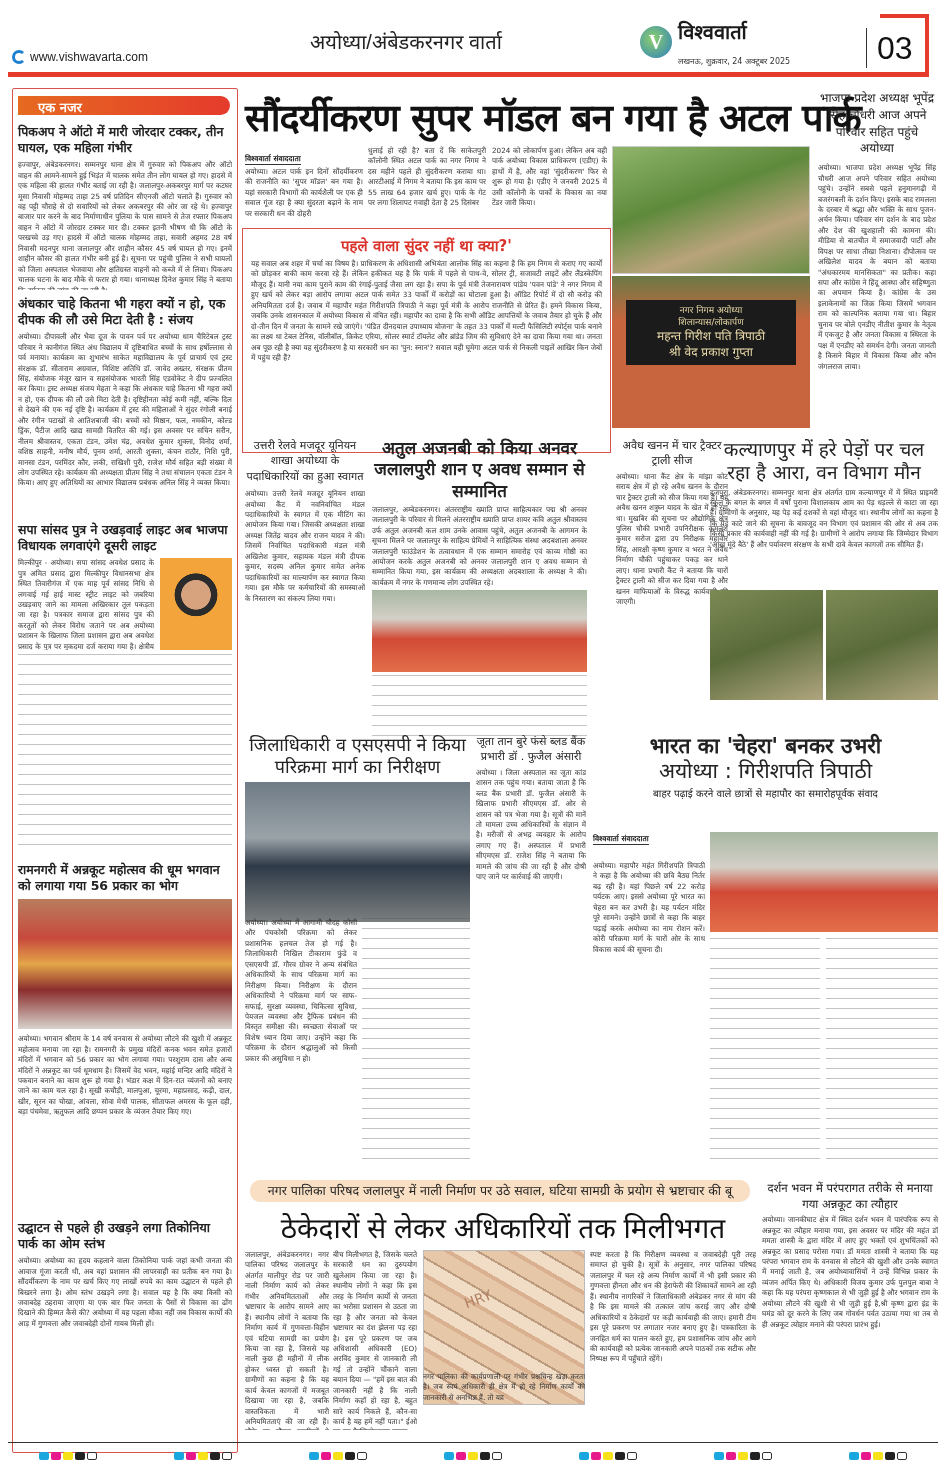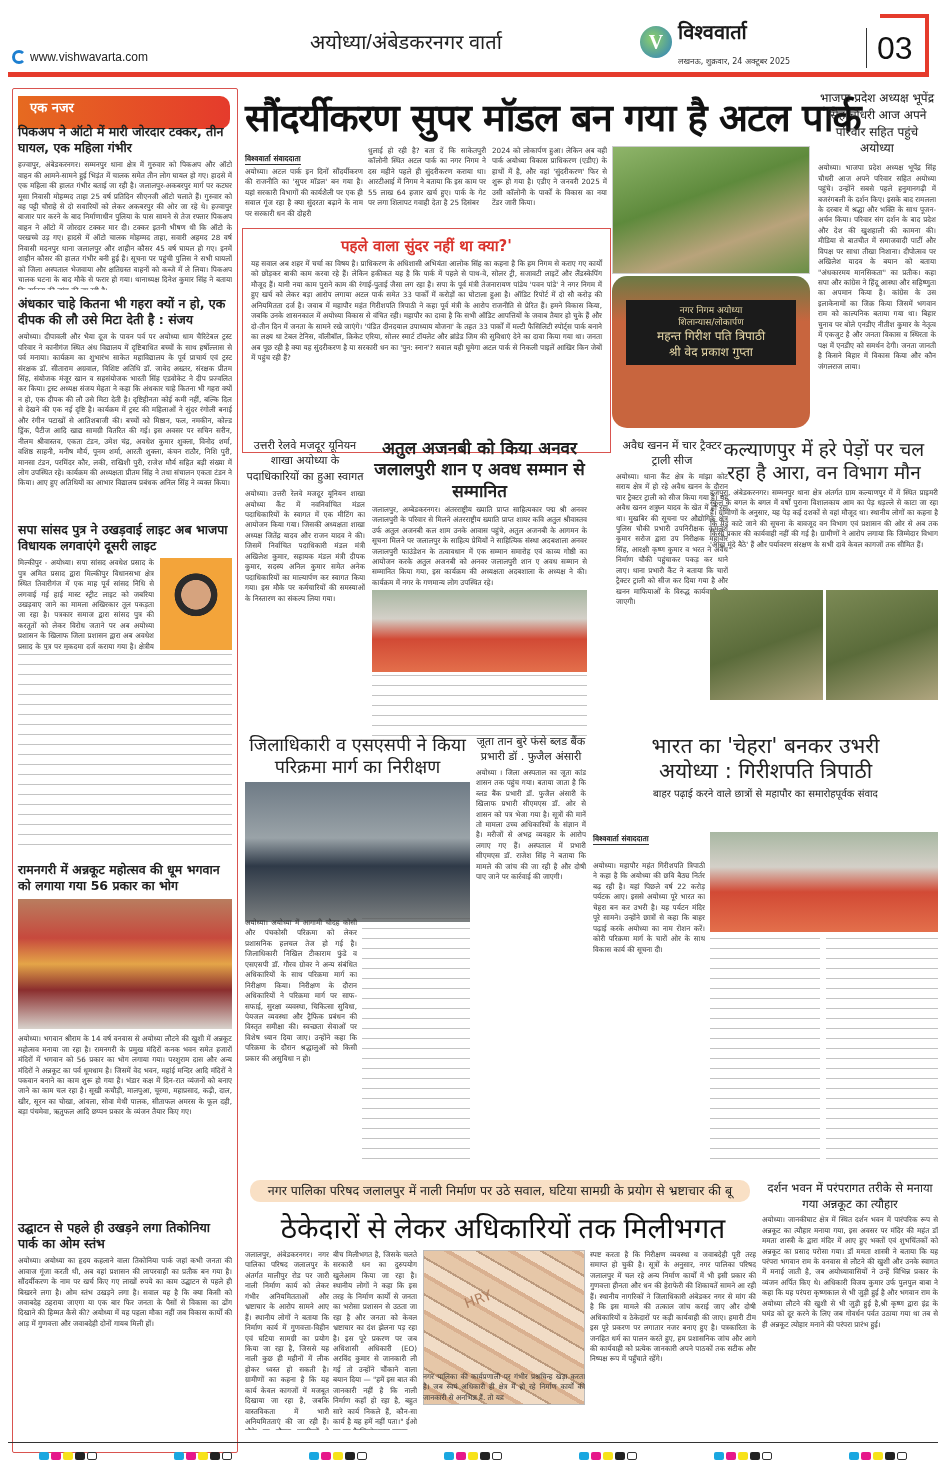--- a/index.html
+++ b/index.html
@@ -13,29 +13,29 @@
 .logo .v-icon{width:32px;height:32px;border-radius:50%;background:radial-gradient(circle at 40% 40%,#8ed06b,#2b7ec0);color:#fff;font-weight:bold;font-size:20px;display:flex;align-items:center;justify-content:center;font-family:"Liberation Serif",serif}
 .logo .brand{font-size:20px;font-weight:bold;color:#1a1a1a}
 .logo .dateline{font-size:8px;color:#333;margin-top:10px}
 .page-no{left:866px;top:28px;font-size:32px;font-family:"Liberation Sans",sans-serif;color:#111;border-left:1px solid #333;padding-left:10px;height:40px;line-height:40px}
 .red-corner{left:925px;top:14px;width:4px;height:60px;background:#e53b2c}
 .red-corner2{left:880px;top:14px;width:49px;height:4px;background:#e53b2c}
 .red-rule{left:8px;top:72px;width:921px;height:5px;background:#e53b2c}
 
 .box{border:1px solid #d9534f;border-radius:2px}
 .col-left{left:12px;top:88px;width:226px;height:1365px}
-.ek-nazar{left:18px;top:96px;width:212px;height:33px;background:linear-gradient(90deg,#e66a20,#e53b2c);border-radius:0 10px 10px 0;color:#fff;font-weight:bold;font-size:13px;padding:2px 12px}
+.ek-nazar{left:18px;top:96px;width:212px;height:19px;background:linear-gradient(90deg,#e66a20,#e53b2c);border-radius:0 10px 10px 0;color:#fff;font-weight:bold;font-size:13px;padding:2px 20px}
 .hd{font-weight:bold;color:#222;line-height:1.25}
 .body{font-size:7.2px;line-height:1.45;color:#333;text-align:justify;overflow:hidden}
 .gray-block{background:repeating-linear-gradient(180deg,#555 0 1px,transparent 1px 10px);opacity:.35}
 
 .main-head{left:245px;top:90px;width:560px;font-size:38px;font-weight:bold;color:#111;letter-spacing:-1px;white-space:nowrap}
 .byline{font-size:7.5px;font-weight:bold;color:#222;border-bottom:1px solid #333;display:inline-block;padding-bottom:1px}
 .photo{background:linear-gradient(160deg,#8fb56a 0%,#5e8a3c 40%,#b9a37b 70%,#6a8f46 100%);border:1px solid #ccc}
-.photo-plaque{background:linear-gradient(180deg,#6b7a45 0%,#c8653e 30%,#c8653e 100%);border-radius:15px;}
+.photo-plaque{background:linear-gradient(180deg,#6b7a45 0%,#c8653e 30%,#c8653e 100%);}
 .plaque{background:#1b1b1b;color:#e8d9a8;font-size:9px;text-align:center;padding:4px;line-height:1.35}
 .inset{left:242px;top:228px;width:369px;height:225px;border:1px solid #d9534f}
 .inset-title{color:#d9332c;font-size:15px;font-weight:bold;text-align:center}
 
 .right-col-head{font-size:12px;text-align:center;color:#222;line-height:1.4}
 .cmyk{display:flex;gap:2px;align-items:center}
 .cmyk span{width:10px;height:8px;border-radius:2px;display:inline-block}
 .strip{left:250px;top:1180px;width:500px;height:22px;background:#f9e0c5;border-radius:10px;font-size:12.5px;color:#222;text-align:center;line-height:22px}
 .big2{left:248px;top:1208px;width:510px;font-size:28px;color:#111;text-align:center;font-family:"Liberation Sans",sans-serif}
 .bricks{background:repeating-linear-gradient(30deg,#e6c7a8 0 14px,#d9b090 14px 18px,#f1dcc6 18px 30px,#bb9a7e 30px 32px);border:1px solid #bbb}
@@ -159,21 +159,21 @@
   <div class="body" style="height:250px">अयोध्या। अयोध्या में आगामी चौदह कोसी और पंचकोसी परिक्रमा को लेकर प्रशासनिक हलचल तेज हो गई है। जिलाधिकारी निखिल टीकाराम फुंडे व एसएसपी डॉ. गौरव ग्रोवर ने अन्य संबंधित अधिकारियों के साथ परिक्रमा मार्ग का निरीक्षण किया। निरीक्षण के दौरान अधिकारियों ने परिक्रमा मार्ग पर साफ-सफाई, सुरक्षा व्यवस्था, चिकित्सा सुविधा, पेयजल व्यवस्था और ट्रैफिक प्रबंधन की विस्तृत समीक्षा की। स्वच्छता सेवाओं पर विशेष ध्यान दिया जाए। उन्होंने कहा कि परिक्रमा के दौरान श्रद्धालुओं को किसी प्रकार की असुविधा न हो।</div>
 </div>
 <div class="abs body gray-block" style="left:362px;top:918px;width:108px;height:250px"></div>
 
 <div class="abs" style="left:476px;top:734px;width:110px">
   <div class="right-col-head" style="font-size:11px">जूता तान बुरे फंसे ब्लड बैंक प्रभारी डॉ . फुजैल अंसारी</div>
   <div class="body" style="height:370px;margin-top:3px">अयोध्या । जिला अस्पताल का जूता कांड शासन तक पहुंच गया। बताया जाता है कि ब्लड बैंक प्रभारी डॉ. फुजैल अंसारी के खिलाफ प्रभारी सीएमएस डॉ. ओर से शासन को पत्र भेजा गया है। सूत्रों की मानें तो मामला उच्च अधिकारियों के संज्ञान में है। मरीजों से अभद्र व्यवहार के आरोप लगाए गए हैं। अस्पताल में प्रभारी सीएमएस डॉ. राजेश सिंह ने बताया कि मामले की जांच की जा रही है और दोषी पाए जाने पर कार्रवाई की जाएगी।</div>
 </div>
 
 <div class="abs" style="left:593px;top:734px;width:345px">
-  <div class="hd" style="font-size:21px;font-weight:normal;text-align:center;line-height:1.2">भारत का 'चेहरा' बनकर उभरी</div>
+  <div class="hd" style="font-size:21px;font-weight:bold;text-align:center;line-height:1.2">भारत का 'चेहरा' बनकर उभरी</div>
   <div class="hd" style="font-size:21px;font-weight:normal;text-align:center;line-height:1.2">अयोध्या : गिरीशपति त्रिपाठी</div>
   <div style="font-size:10px;text-align:center;margin-top:2px">बाहर पढ़ाई करने वाले छात्रों से महापौर का समारोहपूर्वक संवाद</div>
 </div>
 <div class="abs" style="left:593px;top:826px;width:112px">
   <span class="byline">विश्ववार्ता संवाददाता</span>
   <div class="body" style="height:320px;margin-top:16px">अयोध्या। महापौर महंत गिरीशपति त्रिपाठी ने कहा है कि अयोध्या की छवि बैठ्य निर्तर बढ़ रही है। यहां पिछले वर्ष 22 करोड़ पर्यटक आए। इससे अयोध्या पूरे भारत का चेहरा बन कर उभरी है। यह पर्यटन मंदिर पूरे सामने। उन्होंने छात्रों से कहा कि बाहर पढ़ाई करके अयोध्या का नाम रोशन करें। कोरी परिक्रमा मार्ग के चारों ओर के साथ विकास कार्य की सूचना दी।</div>
 </div>
 <div class="abs stage" style="left:710px;top:832px;width:228px;height:100px"></div>
 <div class="abs body gray-block" style="left:710px;top:938px;width:110px;height:228px"></div>
 <div class="abs body gray-block" style="left:826px;top:938px;width:112px;height:228px"></div>

